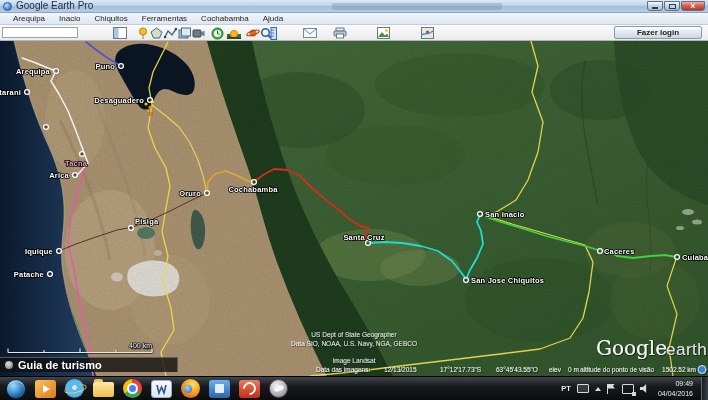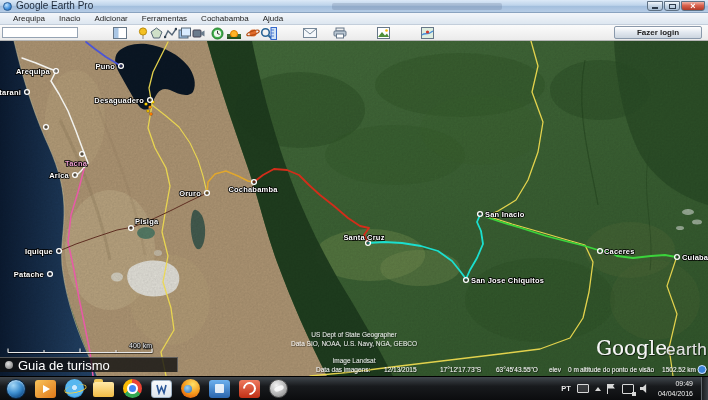--- a/index.html
+++ b/index.html
@@ -47,21 +47,21 @@
   .copy-txt{font-size:6.5px;fill:#fff;opacity:.85;font-family:"Liberation Sans",sans-serif;}
   .status-txt{font-size:6.5px;fill:#f4f4f4;font-family:"Liberation Sans",sans-serif;}
   .scale-txt{font-size:7px;fill:#eee;stroke:#222;stroke-width:1.1px;paint-order:stroke;}
   .logo-google{font-family:"DejaVu Serif",serif;font-size:20px;fill:#f6f6f6;}
   .logo-earth{font-family:"Liberation Sans",sans-serif;font-size:17px;fill:#e2e2e2;letter-spacing:.5px;}
 
   .tourguide{position:absolute;left:0;top:316px;width:178px;height:15px;background:rgba(16,16,16,.8);
     border-top:1px solid rgba(130,130,130,.6);border-right:1px solid rgba(130,130,130,.6);
     display:flex;align-items:center;gap:5px;padding-left:5px;box-sizing:border-box;}
   .tg-ico{width:8px;height:8px;border-radius:50%;background:radial-gradient(circle at 40% 35%,#e0e0e0,#8a8a8a 75%);flex:none;}
-  .tg-label{font-size:13px;font-weight:normal;color:#fff;white-space:nowrap;}
+  .tg-label{font-size:11px;font-weight:bold;color:#fff;white-space:nowrap;}
 
   
   .taskbar{position:absolute;top:376px;left:0;right:0;height:24px;
     background:linear-gradient(#40464c,#181a1d 40%,#0b0c0e);border-top:1px solid #000;
     display:flex;align-items:center;box-sizing:border-box;}
   .tb-left{display:flex;align-items:center;gap:9px;padding-left:6px;}
   .start-orb{width:20px;height:20px;border-radius:50%;flex:none;
     background:radial-gradient(circle at 35% 30%,#a5d8f7,#3e8fd0 45%,#14528f 75%,#0a2f5c);
     border:1px solid #0a2540;box-sizing:border-box;box-shadow:inset 0 1px 2px rgba(255,255,255,.6);}
   .tb-app{width:21px;height:18px;border-radius:3px;position:relative;display:flex;align-items:center;justify-content:center;flex:none;}
@@ -112,21 +112,21 @@
       <div class="wbtn max">
           <span class="glyph-max"></span>
         </div>
       <div class="wbtn close">×</div>
     </div>
   </div>
 
   <div class="menubar" id="menubar">
       <span class="menu-item">Arequipa</span>
       <span class="menu-item">Inacio</span>
-      <span class="menu-item">Adicionar</span>
+      <span class="menu-item">Chiquitos</span>
       <span class="menu-item">Ferramentas</span>
       <span class="menu-item">Cochabamba</span>
       <span class="menu-item">Ajuda</span>
     </div>
 
   <div class="toolbar">
     <input class="search-input" value="" style="">
     <div class="tool-btn" style="left:257px">
       <svg width="13" height="13">
           <circle cx="5.5" cy="5.5" r="3.8" fill="none" stroke="#2a6496" stroke-width="1.6"></circle>

